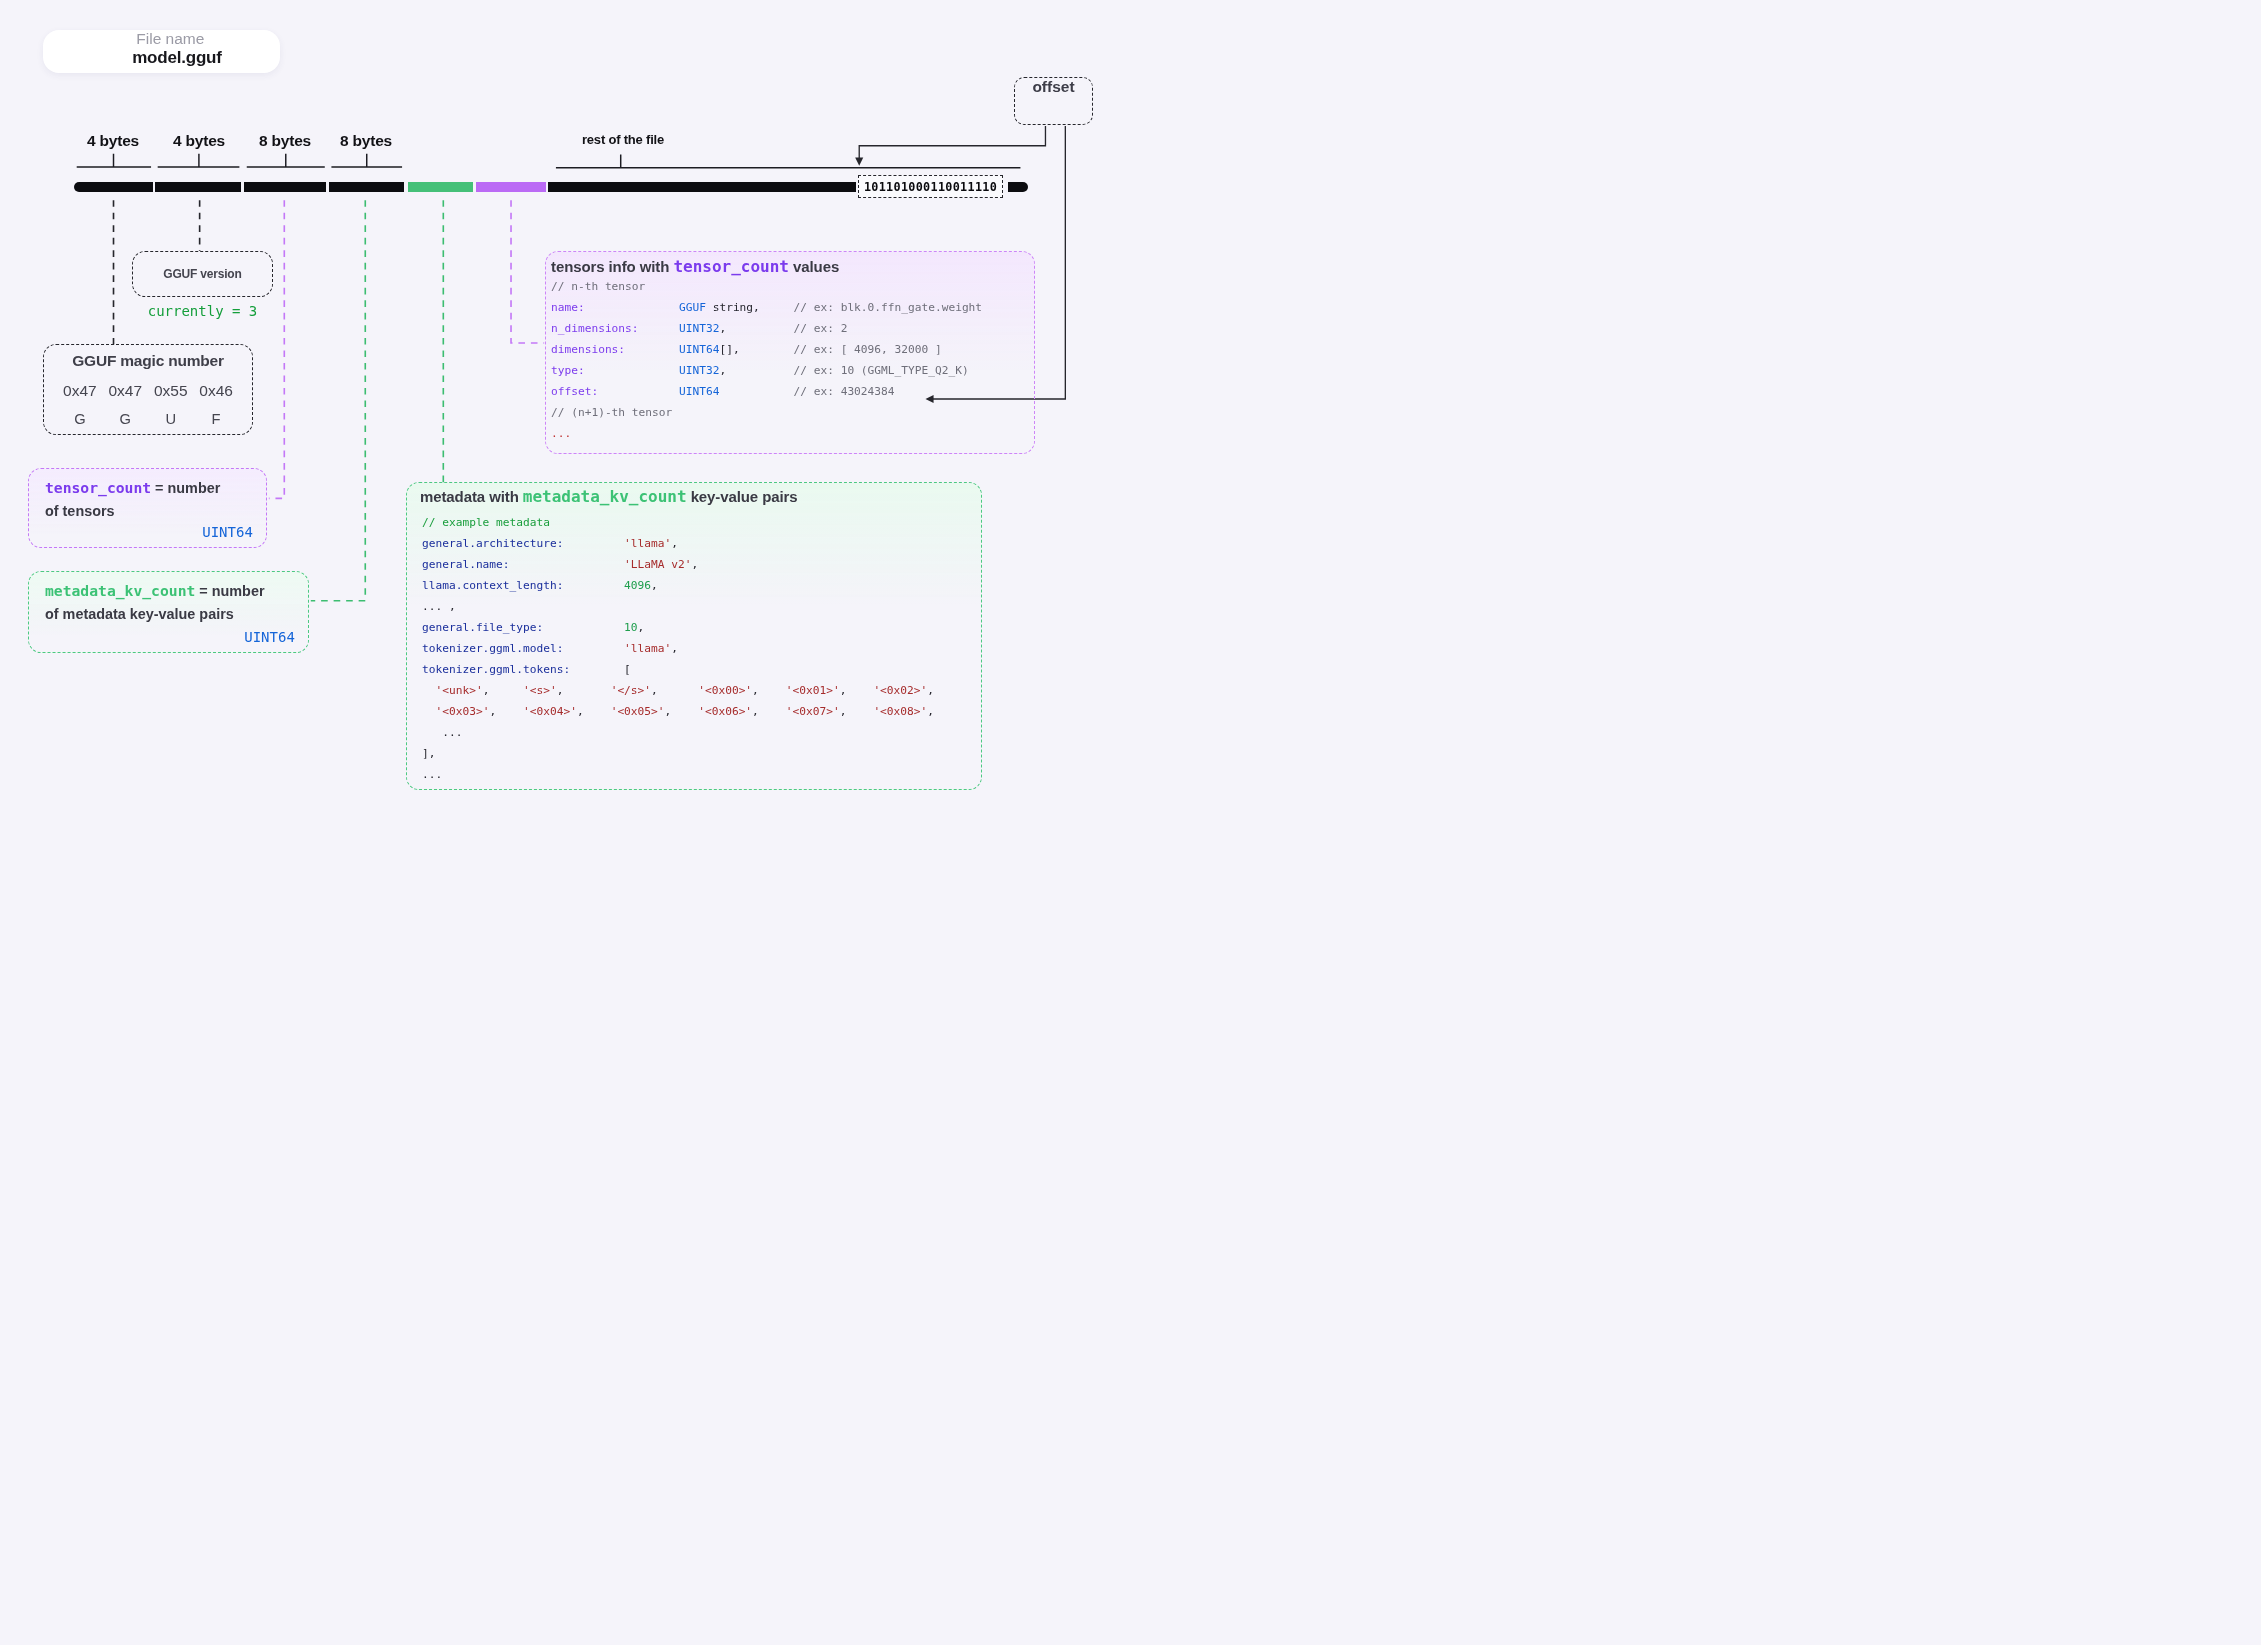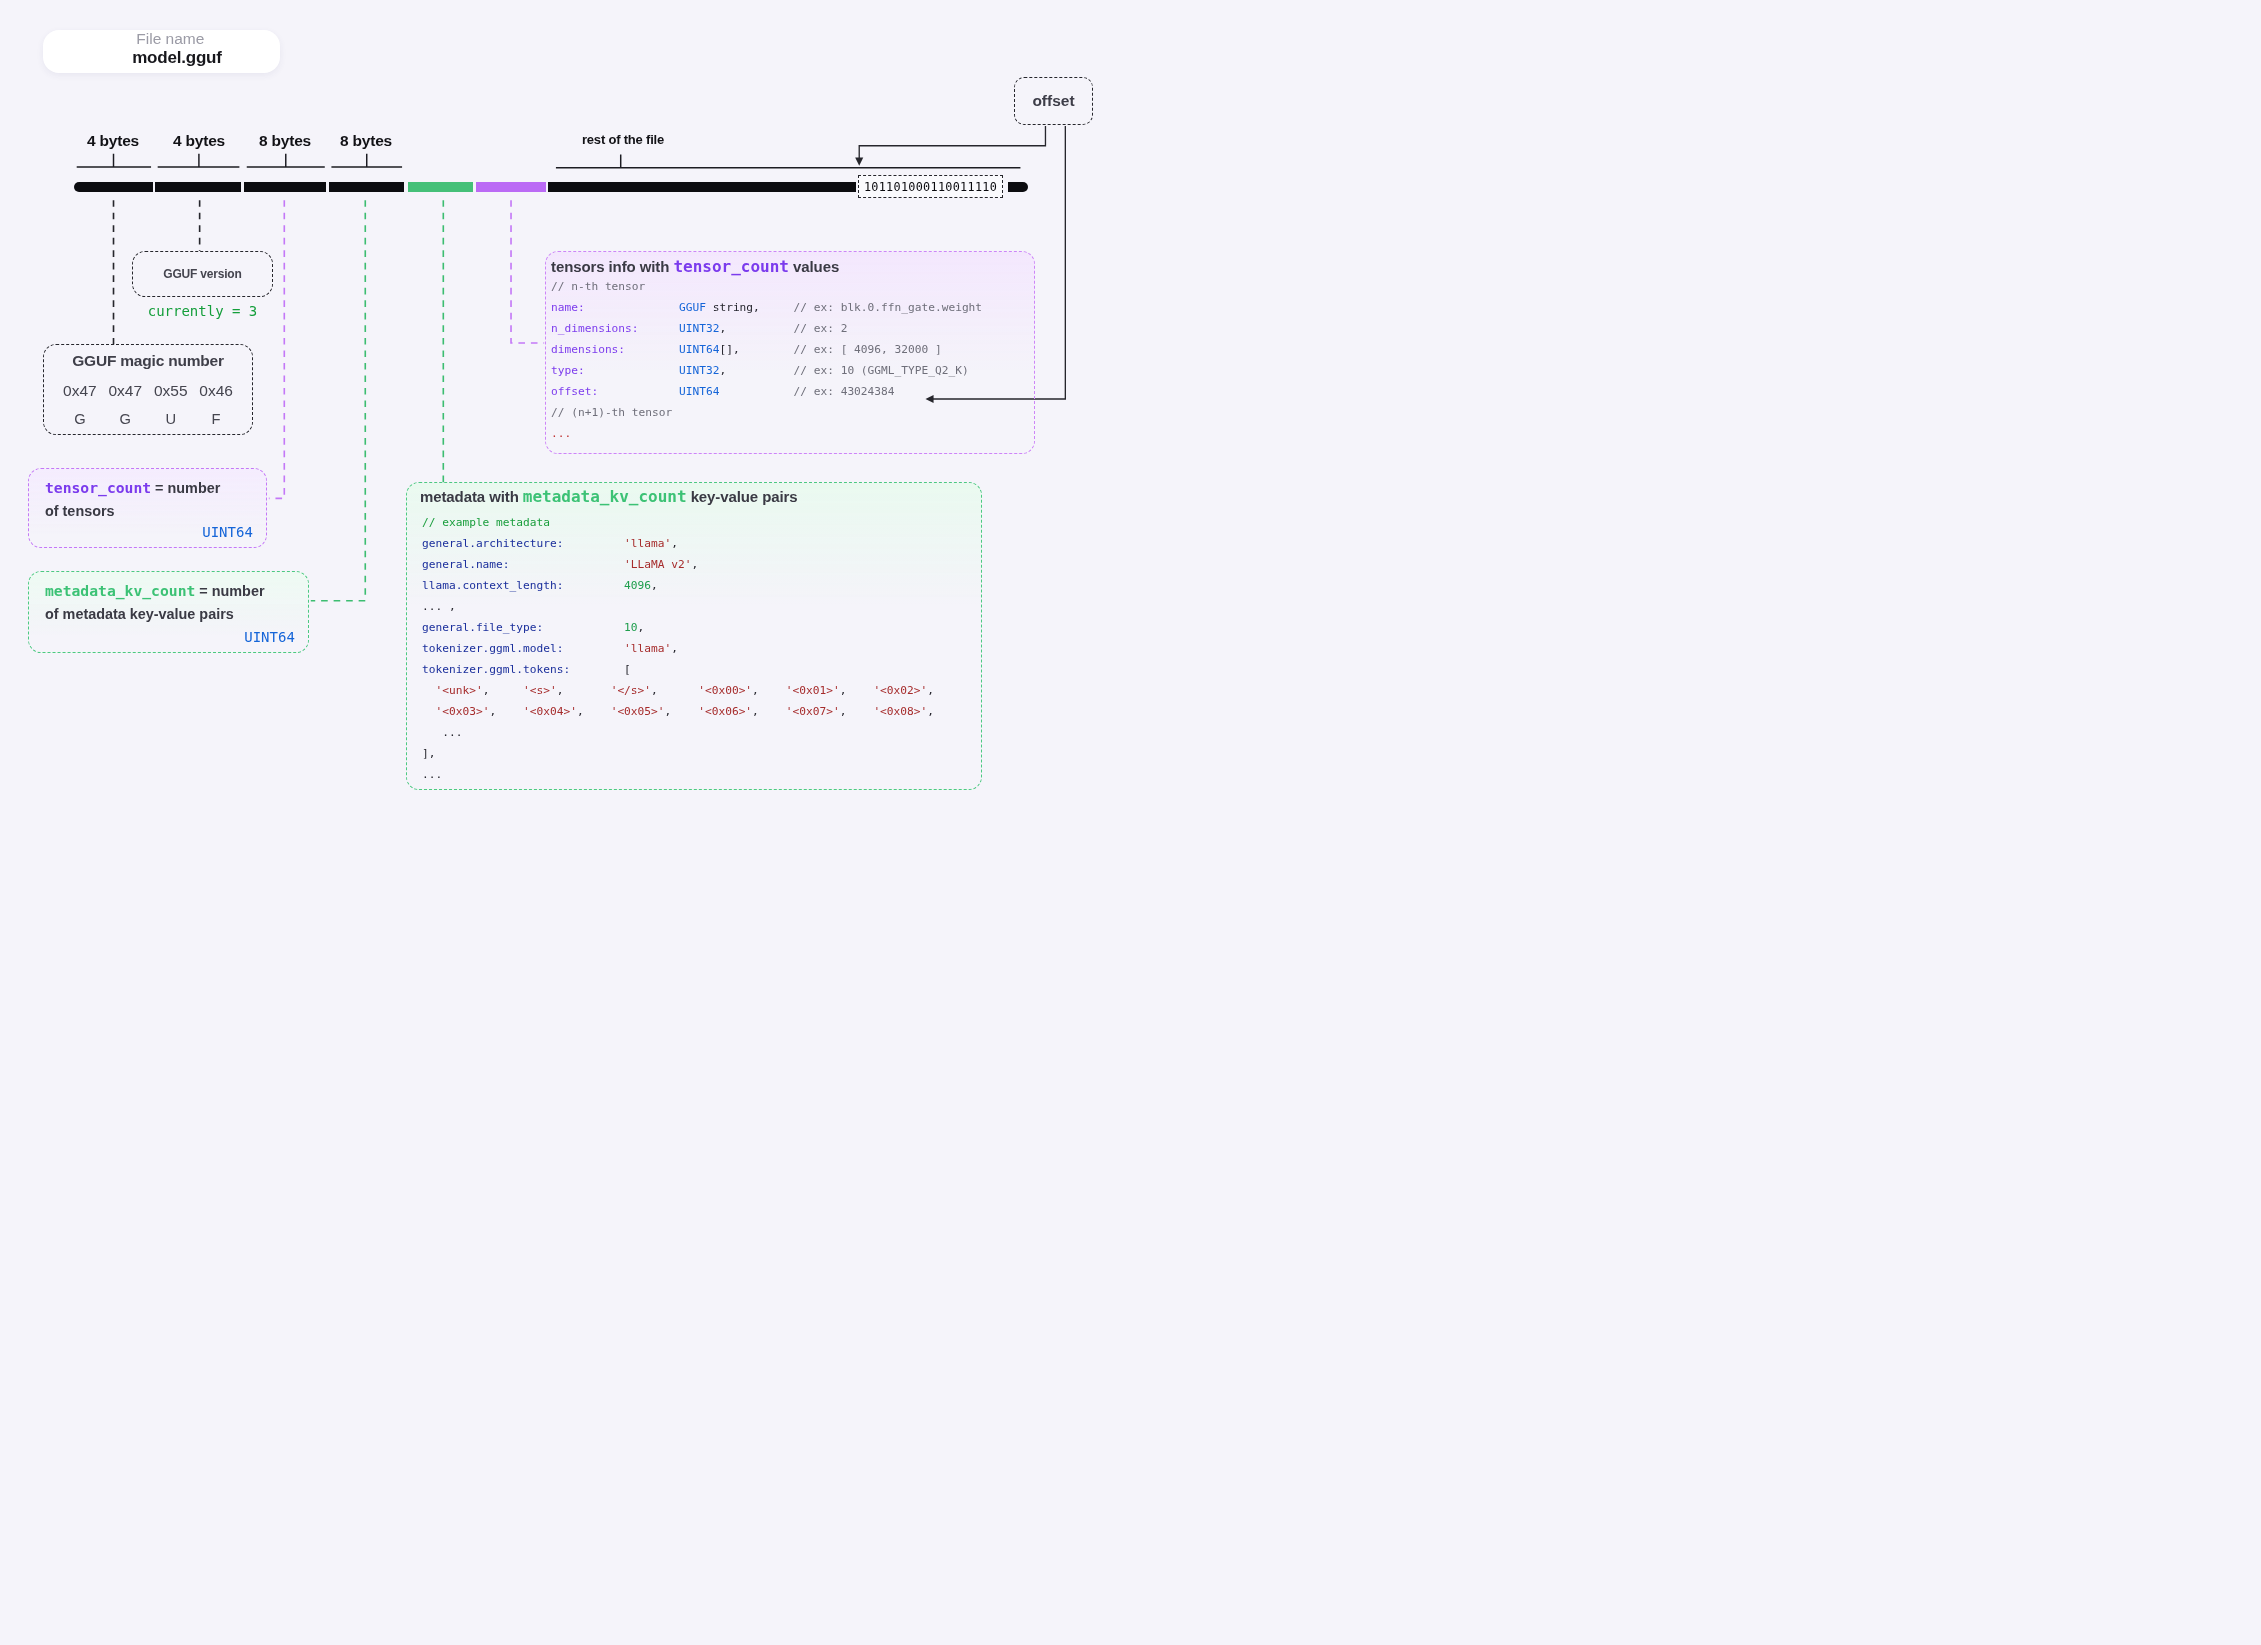--- a/index.html
+++ b/index.html
@@ -16,25 +16,25 @@
   
   .byte-label{top:132px;width:88px;text-align:center;font-size:15.5px;font-weight:bold;color:#121216;letter-spacing:-0.2px;}
   .rest-label{top:132px;left:557px;width:132px;text-align:center;font-size:13px;font-weight:bold;color:#121216;letter-spacing:-0.2px;}
 
   
   .seg{top:182px;height:9.6px;background:#0c0c10;}
   .seg.green{background:#45c078;}
   .seg.purple{background:#bb6af5;}
   .binary-box{left:858px;top:175px;width:145px;height:23px;border:1.5px dashed #26262c;background:#fafafd;
               box-sizing:border-box;display:flex;align-items:center;justify-content:center;
-              font-family:"DejaVu Sans Mono",monospace;font-weight:normal;font-size:11.8px;color:#0a0a0e;letter-spacing:0.3px;}
+              font-family:"DejaVu Sans Mono",monospace;font-weight:bold;font-size:11.8px;color:#0a0a0e;letter-spacing:0.3px;}
 
   
   .offset-box{left:1014px;top:77px;width:79px;height:48px;border:1.6px dashed #26262c;border-radius:10.3px;
-              box-sizing:border-box;display:flex;align-items:center;justify-content:center;
+              box-sizing:border-box;display:flex;align-items:flex-start;justify-content:center;
               font-size:15.5px;font-weight:600;color:#3d3d48;}
 
   
   .dash-box{border:1.6px dashed #26262c;border-radius:13.2px;box-sizing:border-box;}
   .version-box{left:132px;top:251px;width:141px;height:46px;display:flex;align-items:center;justify-content:center;
                font-size:12px;font-weight:bold;color:#45454f;letter-spacing:-0.2px;}
   .currently{left:132px;top:303px;width:141px;text-align:center;font-family:"DejaVu Sans Mono",monospace;
              font-size:14px;color:#149e3b;}
   .magic-box{left:43px;top:344px;width:210px;height:91px;padding:7.4px 13.2px;display:flex;flex-direction:column;justify-content:space-between;}
   .magic-title{text-align:center;font-size:15.5px;font-weight:bold;color:#3f3f49;letter-spacing:-0.2px;}

